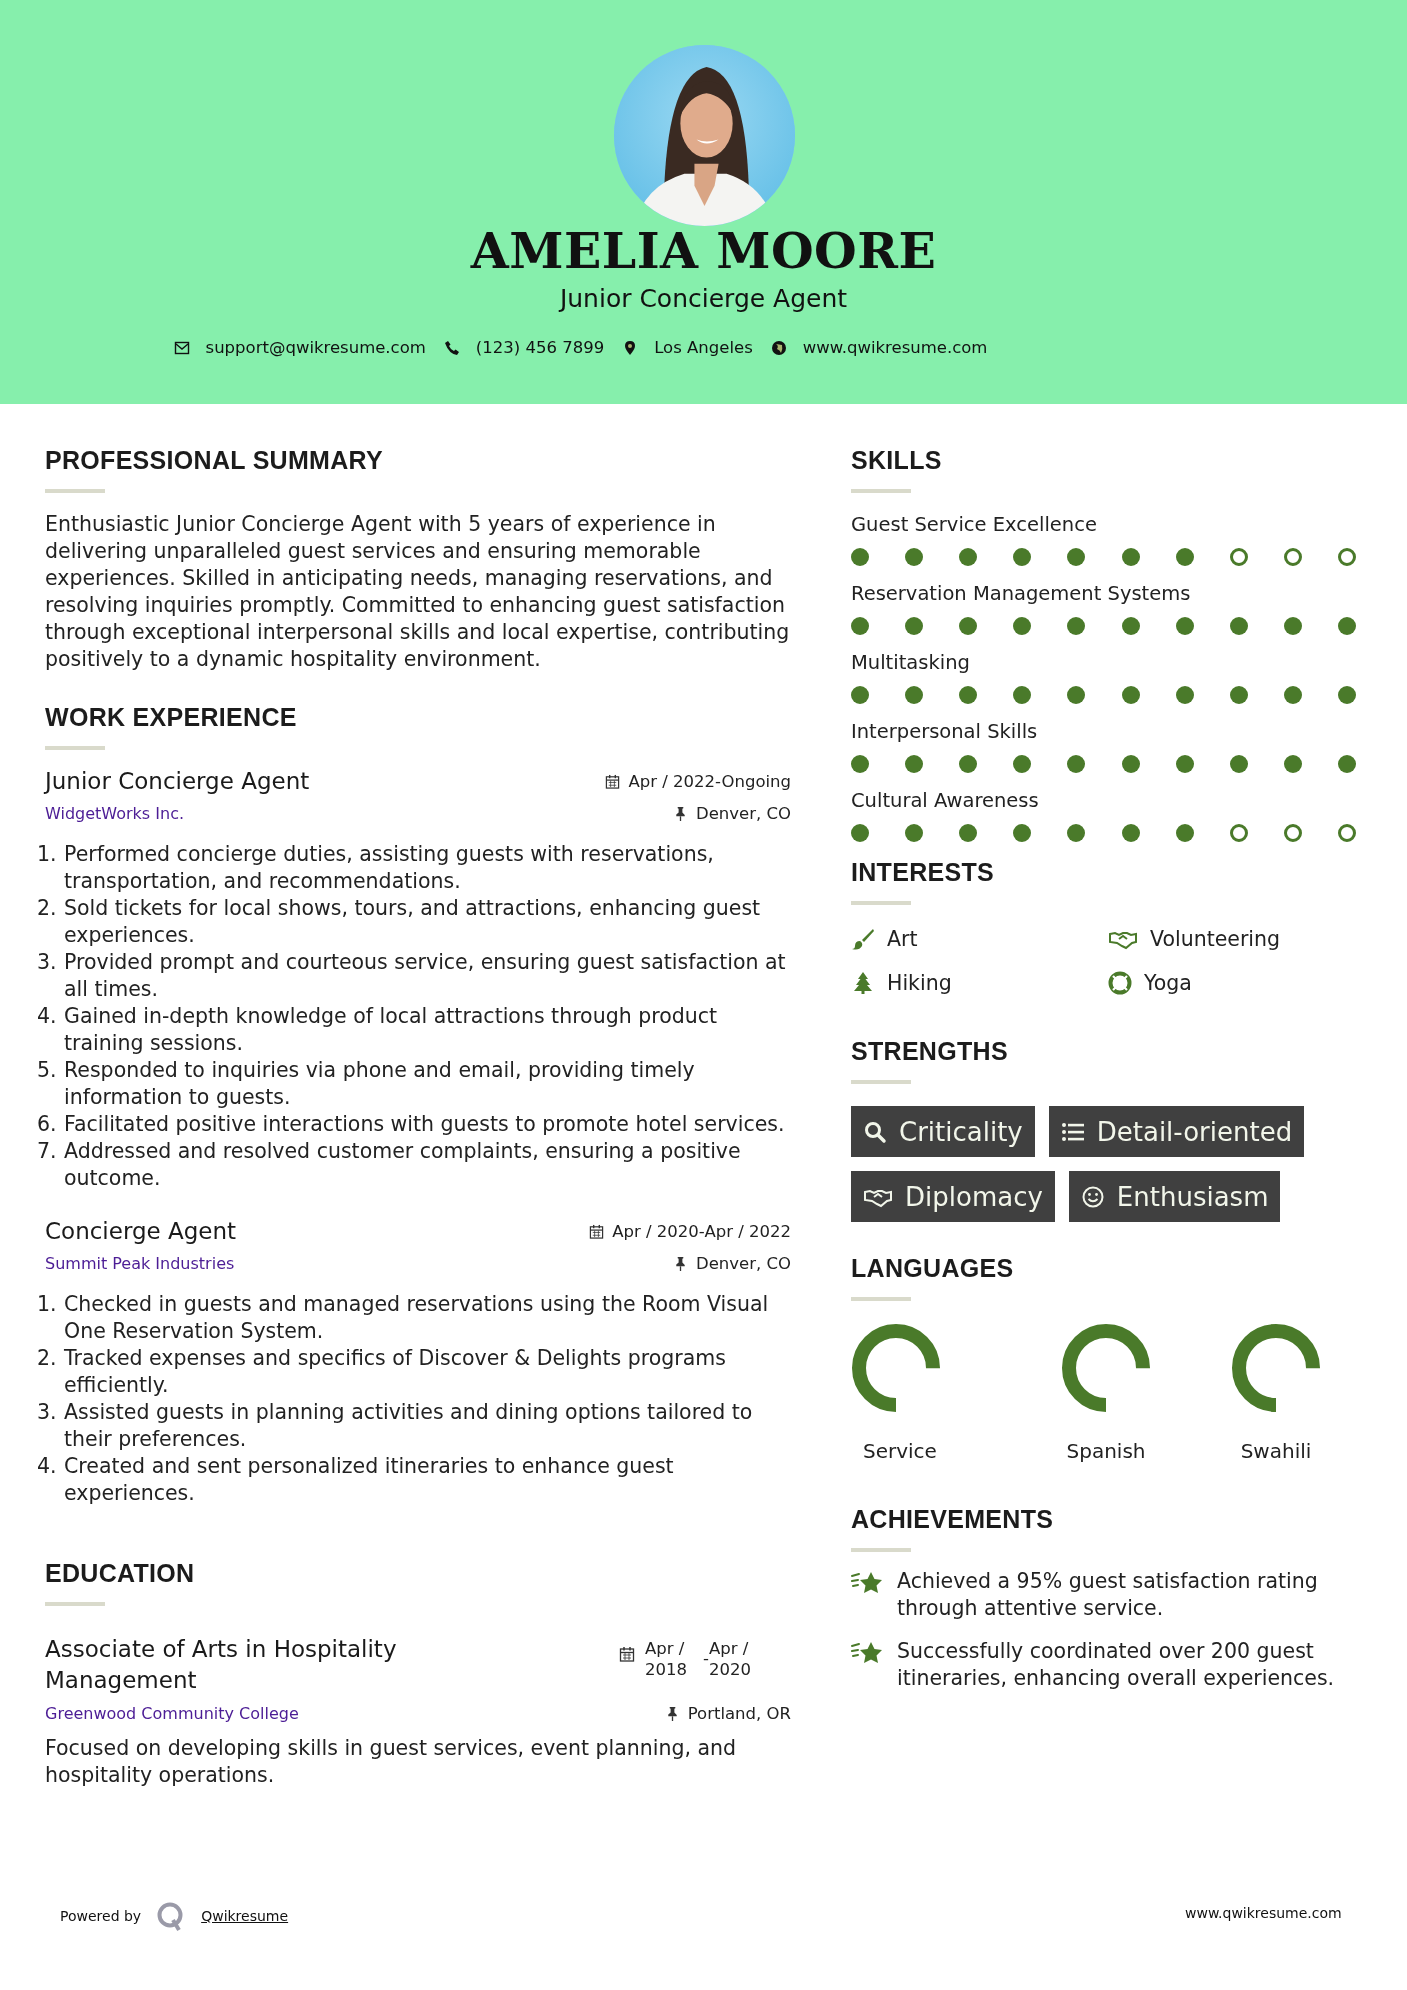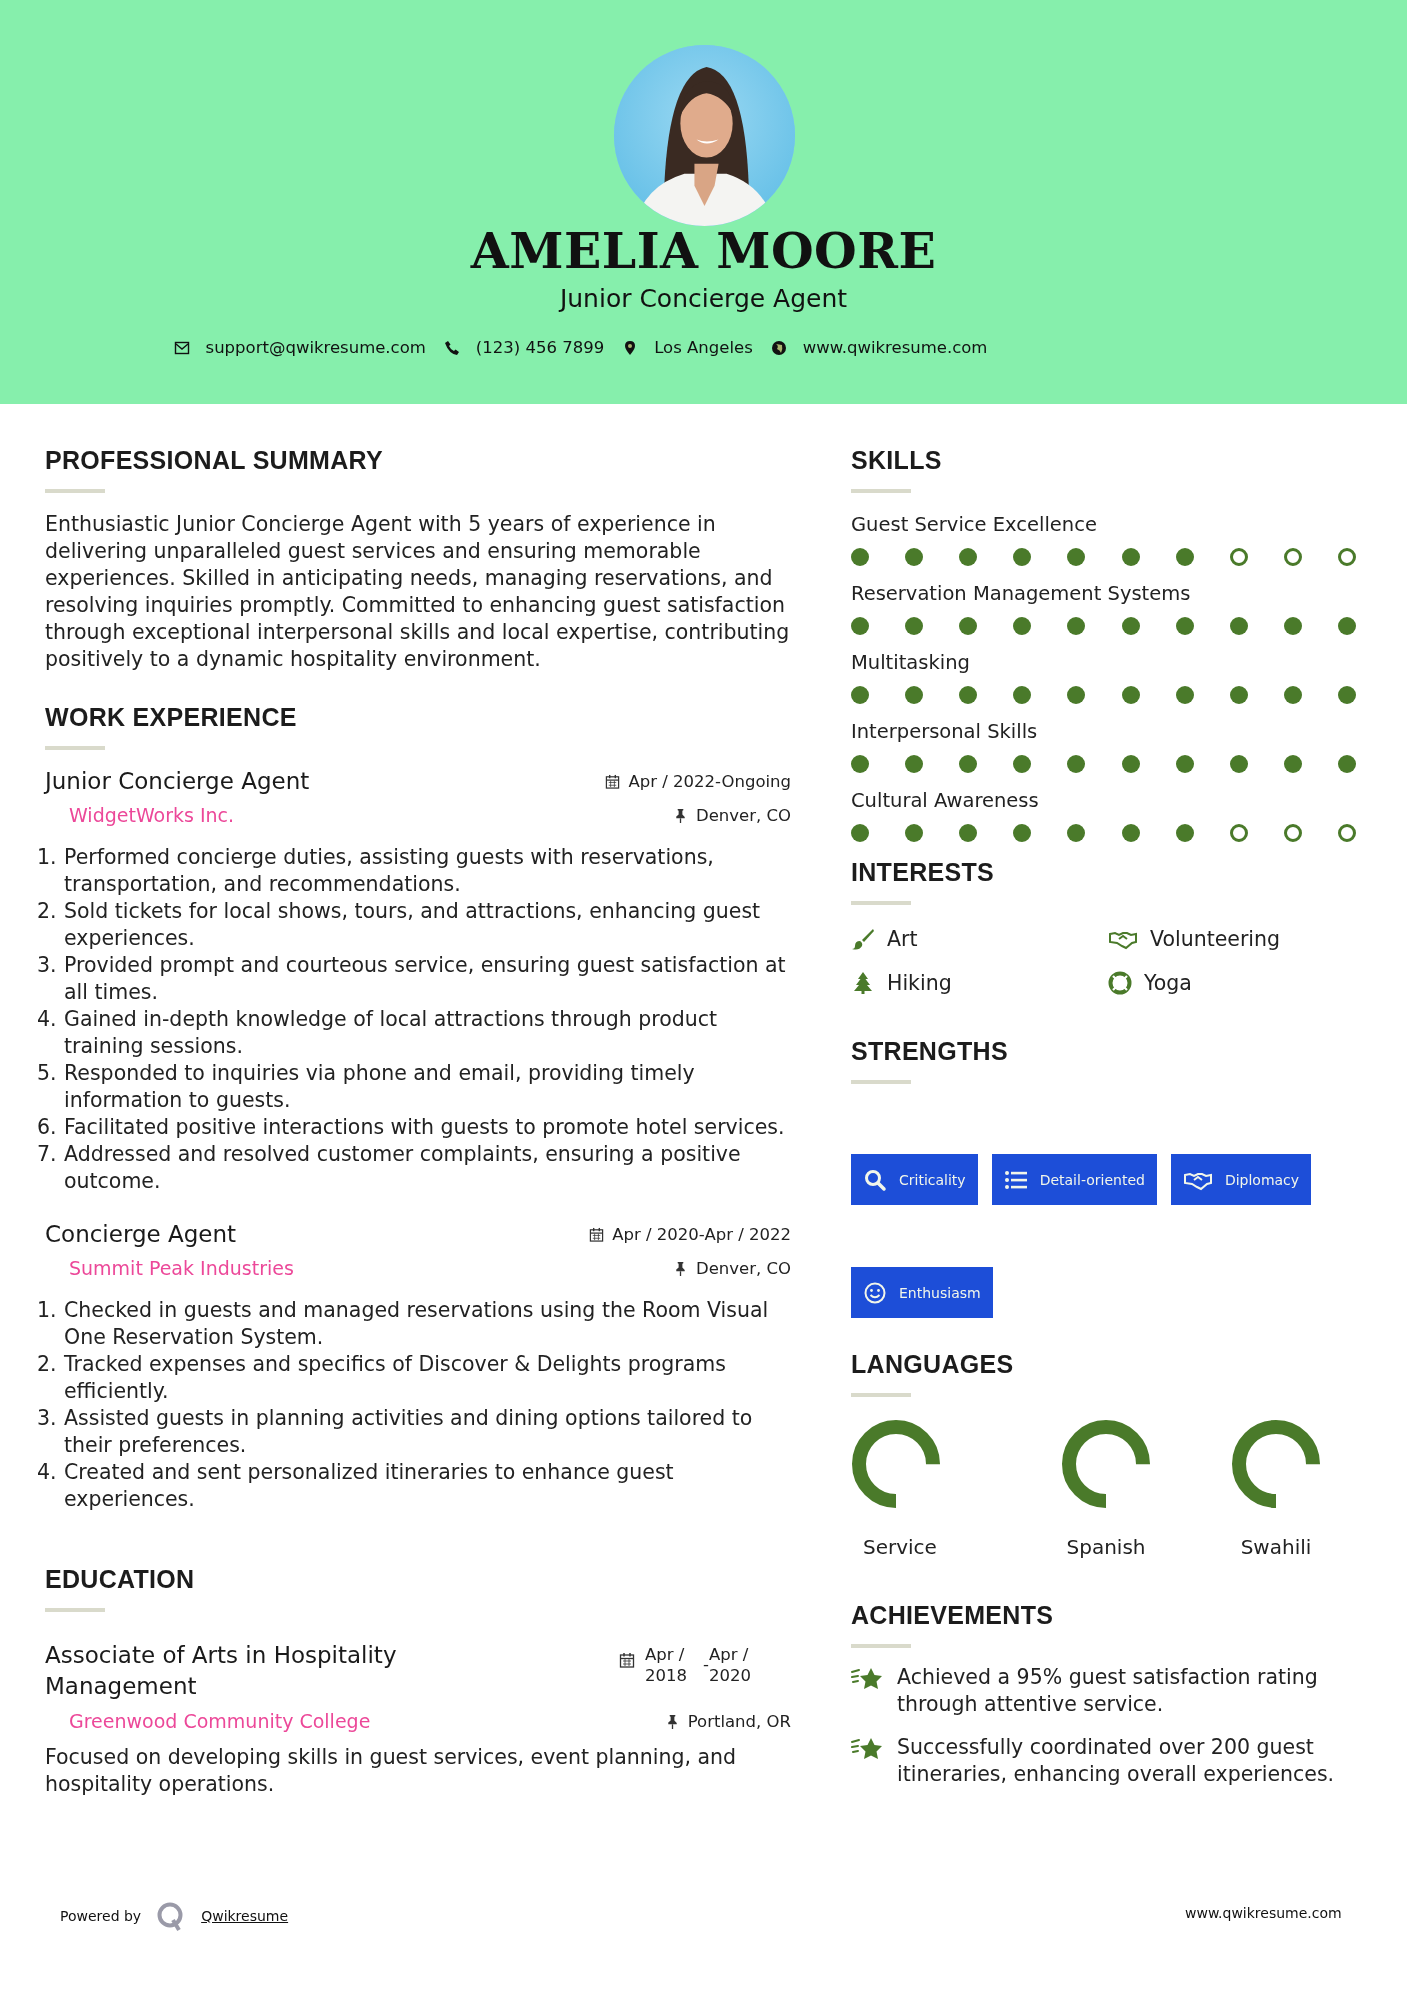--- a/index.html
+++ b/index.html
@@ -22,21 +22,21 @@
   .right { position: absolute; left: 851px; top: 446px; width: 520px; }
 
   .summary { margin-top: 18px; font-size: 20.5px; line-height: 27px; color: #222; }
 
   .job { position: relative; }
   .job-head { display: flex; justify-content: space-between; align-items: baseline; }
   .job-title { font-size: 23px; color: #1a1a1a; }
   .job-date { display: flex; align-items: center; font-size: 16.5px; color: #222; }
   .job-date svg, .job-loc svg { width: 15px; height: 15px; margin-right: 8px; }
   .job-sub { display: flex; justify-content: space-between; align-items: center; margin-top: 10px; }
-  .company { font-size: 19px; color: #ec4899; margin-left: 24px; }
+  .company { font-size: 16px; color: #4c1d95; }
   .job-loc { display: flex; align-items: center; font-size: 16.5px; color: #222; }
   ol.bullets { margin-top: 18px; padding-left: 18px; font-size: 20.5px; line-height: 27px; color: #222; }
   ol.bullets li { padding-left: 1px; }
 
   .edu-head { display: flex; justify-content: space-between; align-items: flex-start; }
   .edu-title { font-size: 23px; line-height: 31px; color: #1a1a1a; width: 420px; }
   .edu-dates { display: flex; align-items: flex-start; font-size: 16.5px; line-height: 21px; color: #222; margin-right: 40px; margin-top: 4px; }
   .edu-dates svg { width: 16px; height: 16px; margin-right: 10px; margin-top: 8px; }
   .edu-dates .d1 { width: 58px; }
   .edu-dates .sep { width: 6px; margin-top: 10px; }
@@ -46,21 +46,21 @@
   .skill-name { font-size: 19.5px; color: #222; }
   .dots { display: flex; justify-content: space-between; width: 505px; margin-top: 12px; margin-bottom: 16px; }
   .dot { width: 18px; height: 18px; border-radius: 50%; background: #4a7a2a; }
   .dot.empty { background: #fff; border: 3px solid #4a7a2a; }
 
   .interests { display: grid; grid-template-columns: 257px 257px; row-gap: 20px; margin-top: 22px; font-size: 20.5px; color: #222; }
   .interest { display: flex; align-items: center; }
   .interest svg { width: 24px; height: 24px; margin-right: 12px; }
 
   .badges { margin-top: 22px; display: flex; flex-wrap: wrap; gap: 14px 14px; width: 480px; }
-  .badge { display: flex; align-items: center; height: 51px; padding: 0 12px; background: #1d4ed8; color: #f2f6ea; font-size: 14px; margin-top: 48px; }
+  .badge { display: flex; align-items: center; height: 51px; padding: 0 12px; background: #404040; color: #f2f6ea; font-size: 26px; }
   .badge svg { width: 24px; height: 24px; margin-right: 12px; }
 
   .langs { display: flex; margin-top: 22px; }
   .lang { width: 170px; display: flex; flex-direction: column; align-items: center; }
   .lang:first-child { align-items: flex-start; }
   .lang svg { width: 90px; height: 90px; }
   .lang-name { font-size: 20px; color: #222; margin-top: 26px; }
 
   .ach { display: flex; align-items: flex-start; margin-top: 16px; font-size: 20.5px; line-height: 27px; color: #222; }
   .ach svg { width: 34px; height: 30px; margin-right: 12px; flex: none; margin-top: 0px; }

